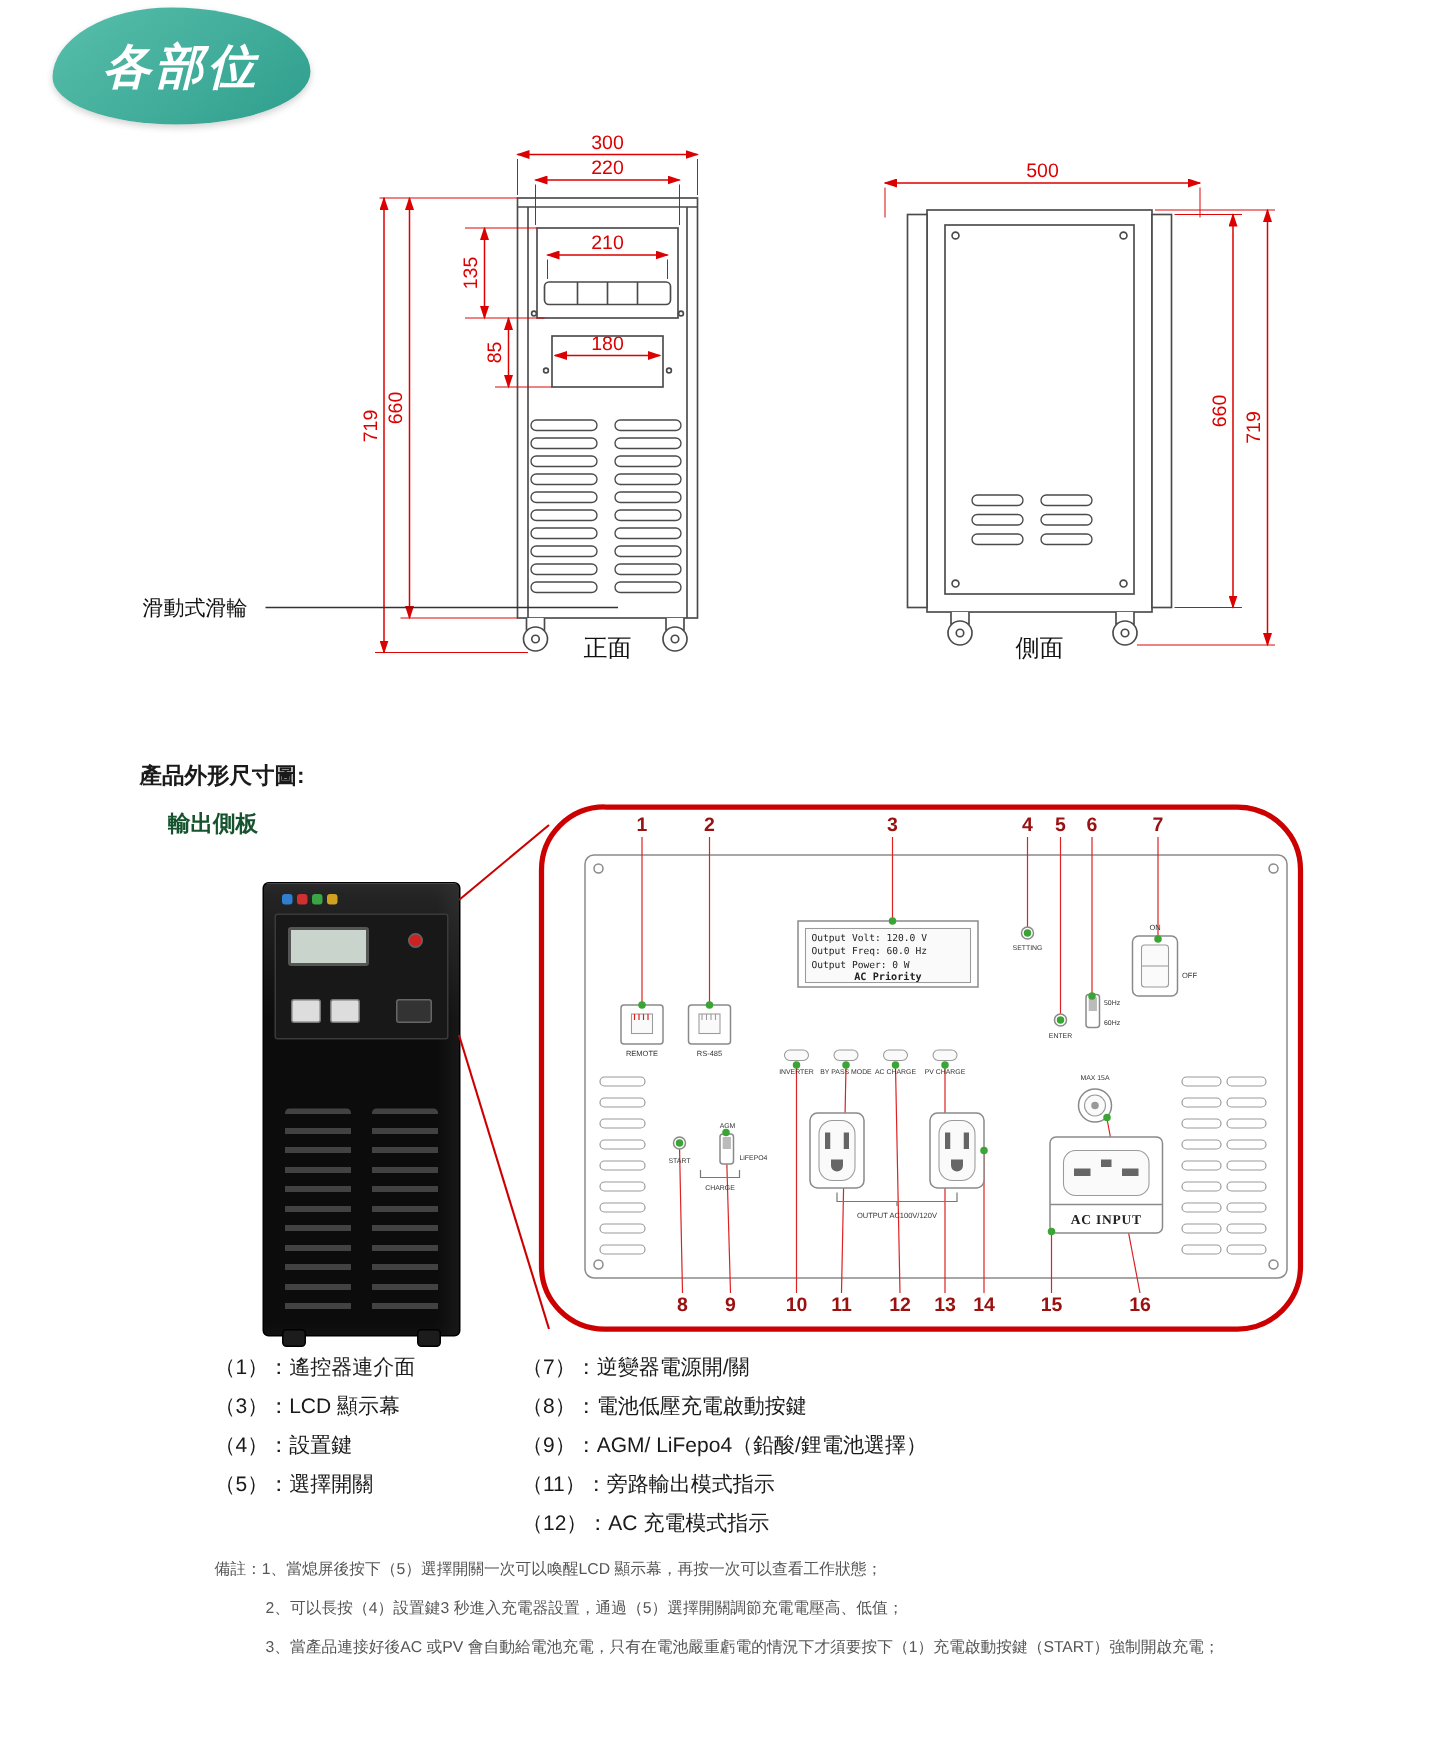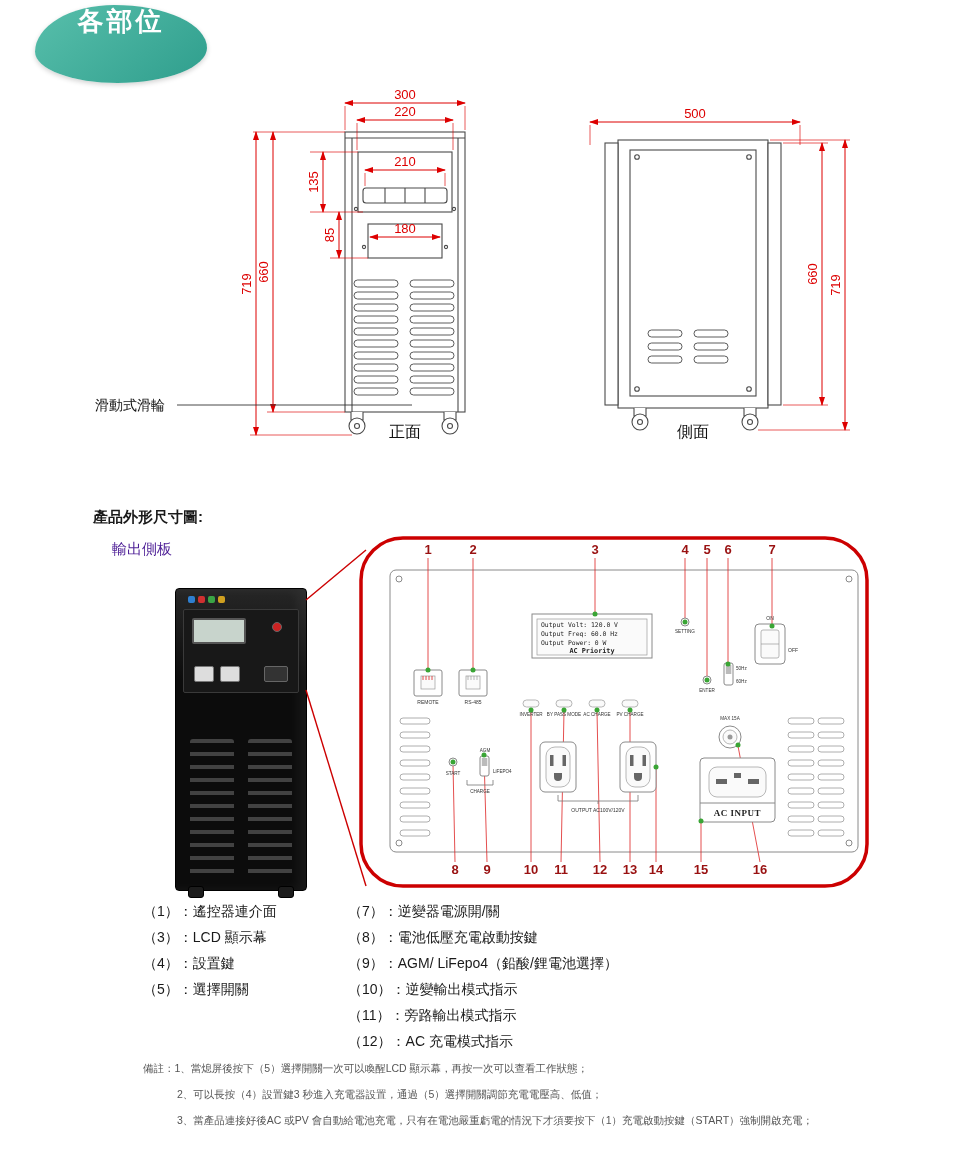--- a/index.html
+++ b/index.html
@@ -4,37 +4,37 @@
 <style>
   * { margin:0; padding:0; box-sizing:border-box; }
   body { font-family:"Liberation Sans","DejaVu Sans",sans-serif; background:#fff; }
   .page { position:relative; width:960px; height:1168px; background:#fff; overflow:hidden; }
   svg { position:absolute; overflow:visible; }
 
   
   .badge { position:absolute; left:35px; top:5px; width:172px; height:78px;
     background:linear-gradient(140deg,#58bfab,#2f9e8d);
     border-radius:46% 54% 52% 48% / 60% 55% 45% 40%;
-    color:#fff; font-size:26px; font-weight:700; text-align:center;
-    display:flex; flex-direction:row; justify-content:center; line-height:32px;
-    letter-spacing:3px; box-shadow:0 2px 5px rgba(0,0,0,.18); }
+    color:#fff; font-size:32px; font-weight:700; text-align:center;
+    display:flex; flex-direction:column; justify-content:center; line-height:32px;
+    letter-spacing:3px; box-shadow:0 2px 5px rgba(0,0,0,.18);font-style:italic; }
 
   
   .o   { fill:#fff; stroke:#4a4a4a; stroke-width:1.1; }
   .v   { fill:#fff; stroke:#4a4a4a; stroke-width:0.9; }
   .dim { stroke:#dd0000; stroke-width:1; fill:none; }
   .ext { stroke:#dd0000; stroke-width:0.65; fill:none; }
   .dtx { fill:#dd0000; font-size:13px; text-anchor:middle; }
   .vlab { fill:#111; font-size:16px; text-anchor:middle; }
   .blab { fill:#111; font-size:14px; }
   .ptr { stroke:#333; stroke-width:0.9; }
 
   
   .dim-title { position:absolute; left:93px; top:508px; font-size:15px; font-weight:600; color:#1a1a1a; }
-  .dim-subtitle { position:absolute; left:112px; top:540px; font-size:15px; font-weight:400; color:#4c1d95; }
+  .dim-subtitle { position:absolute; left:112px; top:540px; font-size:15px; font-weight:700; color:#14532d; }
 
   
   .product { position:absolute; left:175px; top:588px; width:132px; height:303px;
     background:linear-gradient(180deg,#262626,#0c0c0c 30%); border:1px solid #000; border-radius:4px;
     box-shadow:inset -8px 0 12px rgba(255,255,255,.05); }
   .logo-row { position:absolute; top:7px; left:12px; display:flex; gap:3px; }
   .lg { width:7px; height:7px; border-radius:2px; display:inline-block; }
   .lg-b{background:#2e7fd0}.lg-r{background:#d03030}.lg-g{background:#3aa545}.lg-y{background:#d0a020}
   .p-panel { position:absolute; left:7px; right:7px; top:20px; height:84px; background:#181818;
     border:1px solid #3a3a3a; border-radius:2px; }
@@ -70,21 +70,21 @@
   .lcdc{ fill:#222; font-size:6.8px; font-weight:700; text-anchor:middle; font-family:"DejaVu Sans Mono",monospace; }
   .dk  { fill:#666; stroke:none; }
   .dot { fill:#3aa535; stroke:none; }
   .aci { fill:#222; font-size:9px; font-weight:700; font-family:"Liberation Serif","DejaVu Serif",serif;
          text-anchor:middle; letter-spacing:.5px; }
 
   
   .leg-col { position:absolute; top:898px; font-size:14px; color:#1a1a1a; }
   .leg-col div { line-height:26px; white-space:nowrap; }
   .lc1{left:143px}.lc2{left:348px}.lc3{left:633px}
-  .notes { position:absolute; left:143px; top:1055px; font-size:10.5px; color:#555; width:800px; }
+  .notes { position:absolute; left:143px; top:1033px; font-size:10.5px; color:#555; width:800px; }
   .notes .nrow { line-height:26px; white-space:nowrap; }
   .notes .indent { margin-left:34px; }
 </style>
 </head>
 <body>
 
 <div class="page">
 
   <div class="badge">
     <div>各部位</div>
@@ -459,21 +459,20 @@
   <div class="leg-col lc1">
     <div>（1）：遙控器連介面</div>
     <div>（3）：LCD 顯示幕</div>
     <div>（4）：設置鍵</div>
     <div>（5）：選擇開關</div>
   </div>
   <div class="leg-col lc2">
     <div>（7）：逆變器電源開/關</div>
     <div>（8）：電池低壓充電啟動按鍵</div>
     <div>（9）：AGM/ LiFepo4（鉛酸/鋰電池選擇）</div>
-    <div>（10）：逆變輸出模式指示</div>
     <div>（11）：旁路輸出模式指示</div>
     <div>（12）：AC 充電模式指示</div>
   </div>
 
   <div class="notes">
     <div class="nrow">
       <span>備註：</span><span>1、當熄屏後按下（5）選擇開關一次可以喚醒LCD 顯示幕，再按一次可以查看工作狀態；</span>
     </div>
     <div class="nrow indent">
       <span>2、可以長按（4）設置鍵3 秒進入充電器設置，通過（5）選擇開關調節充電電壓高、低值；</span>

